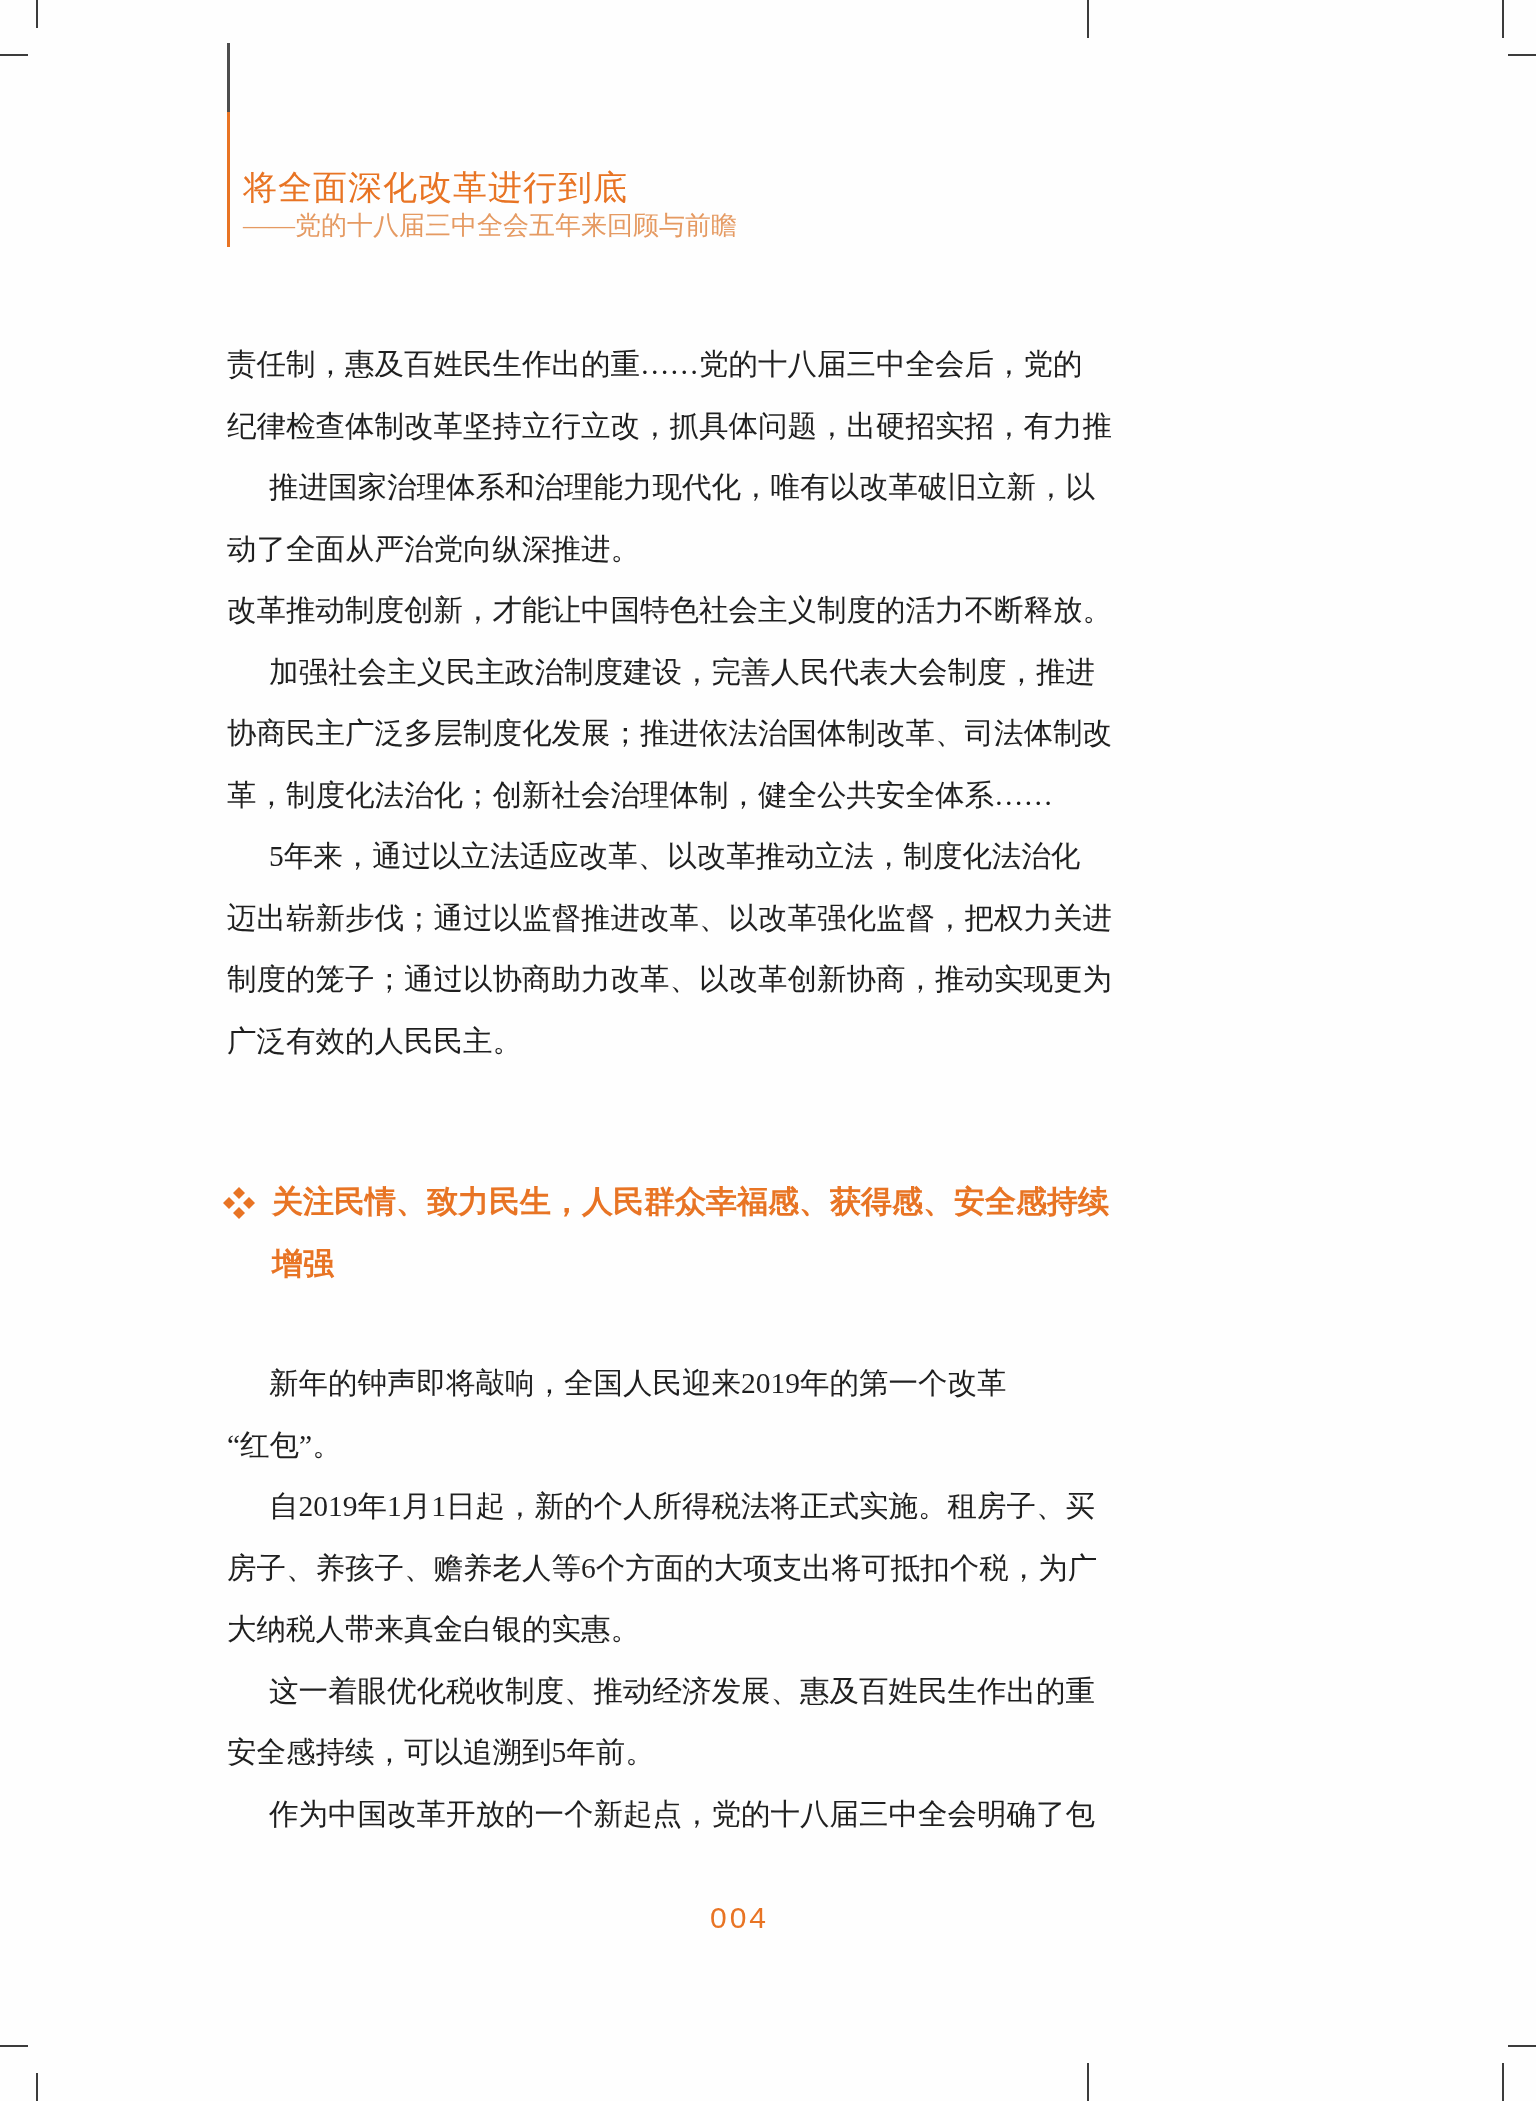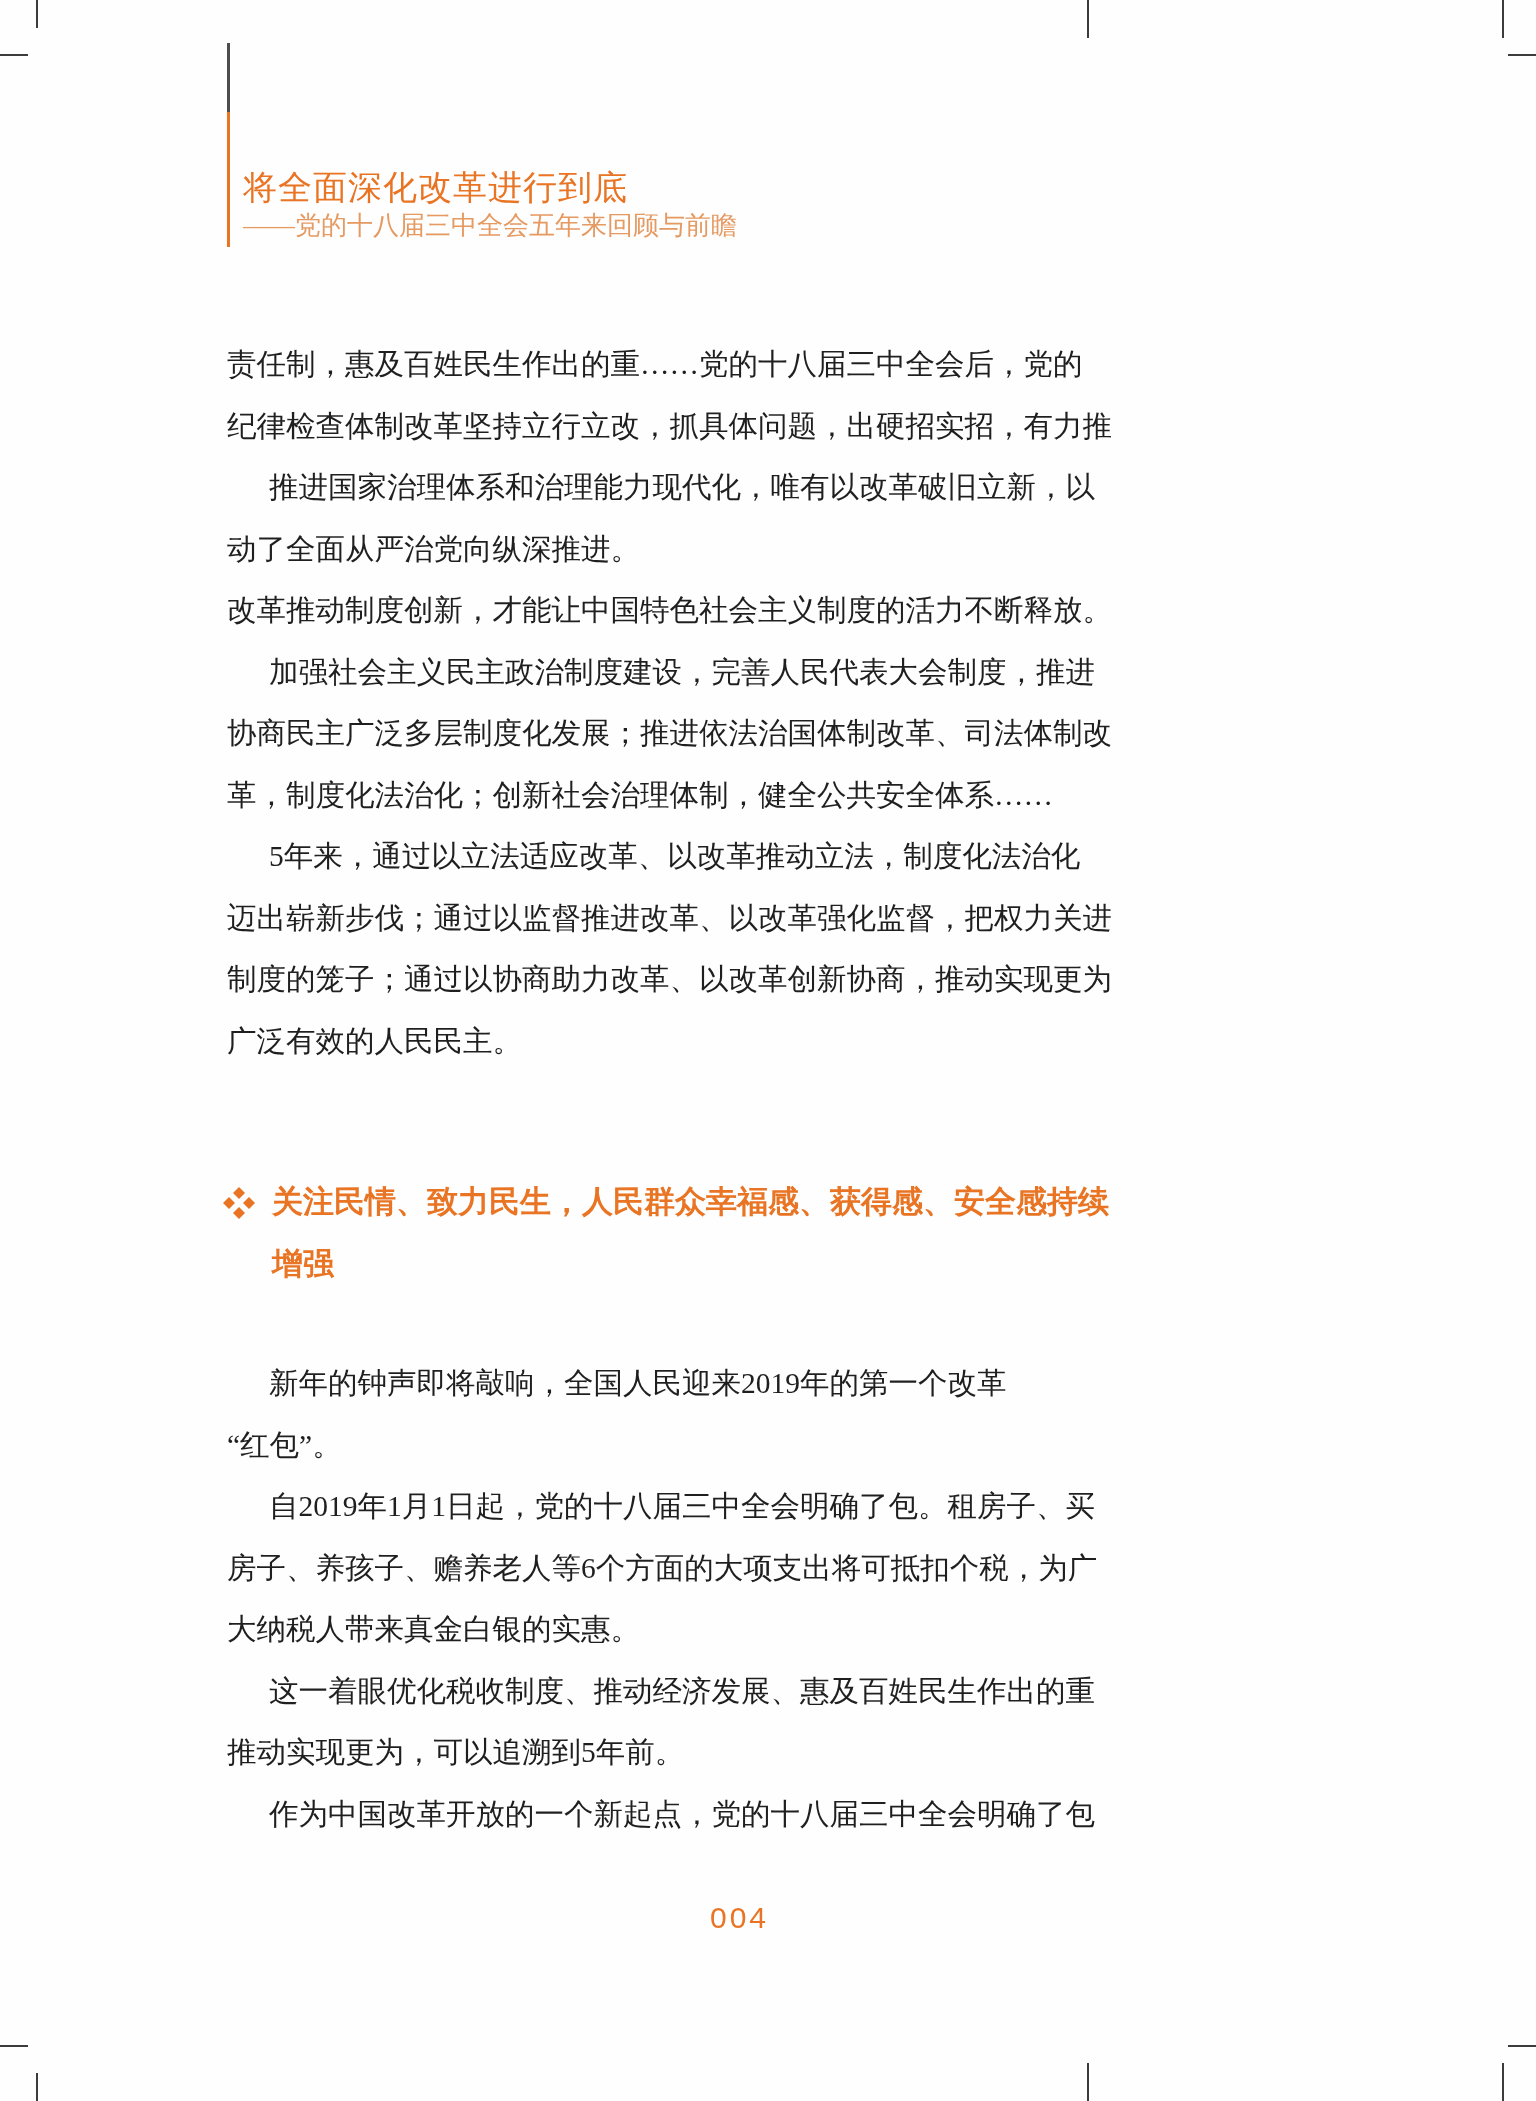--- a/index.html
+++ b/index.html
@@ -111,23 +111,23 @@
     </span>
     <div class="heading-text">
       <div>关注民情、致力民生，人民群众幸福感、获得感、安全感持续</div>
       <div>增强</div>
     </div>
   </div>
 
   <div class="textblock" id="body-part2">
     <div class="line indent">新年的钟声即将敲响，全国人民迎来2019年的第一个改革</div>
     <div class="line">“红包”。</div>
-    <div class="line indent">自2019年1月1日起，党的十八届三中全会明确了包。租房子、买</div>
+    <div class="line indent">自2019年1月1日起，新的个人所得税法将正式实施。租房子、买</div>
     <div class="line">房子、养孩子、赡养老人等6个方面的大项支出将可抵扣个税，为广</div>
     <div class="line">大纳税人带来真金白银的实惠。</div>
     <div class="line indent">这一着眼优化税收制度、推动经济发展、惠及百姓民生作出的重</div>
-    <div class="line">推动实现更为，可以追溯到5年前。</div>
+    <div class="line">安全感持续，可以追溯到5年前。</div>
     <div class="line indent">作为中国改革开放的一个新起点，党的十八届三中全会明确了包</div>
   </div>
 
   <div class="page-number">004</div>
 
 </div>
 
 </body></html>

